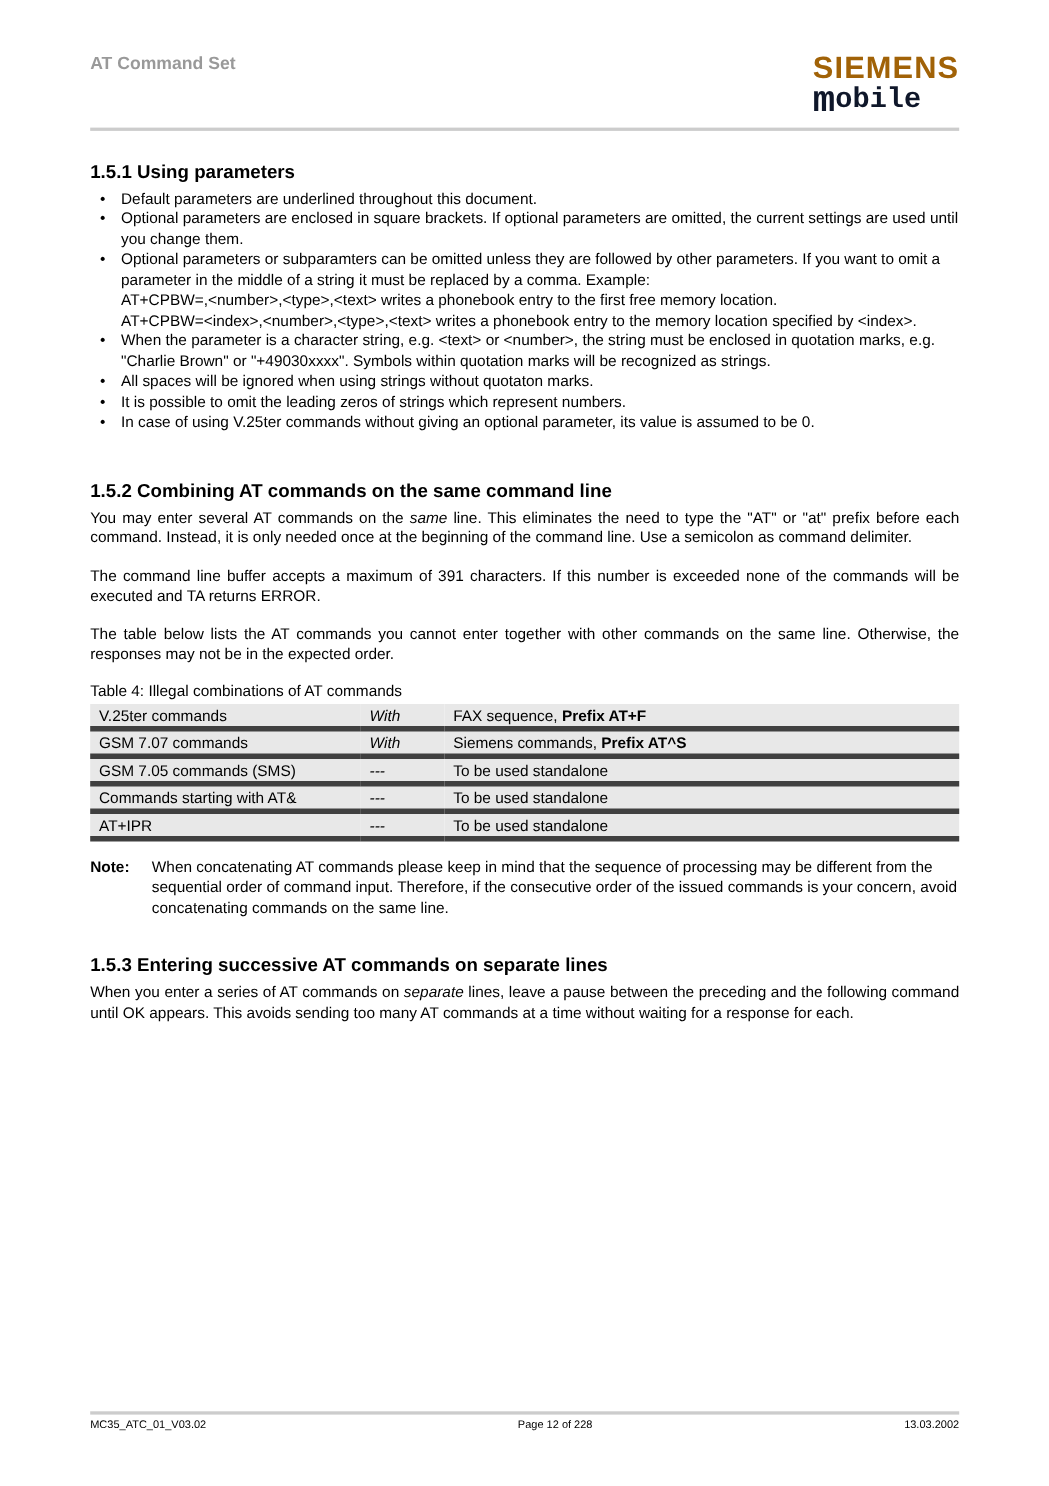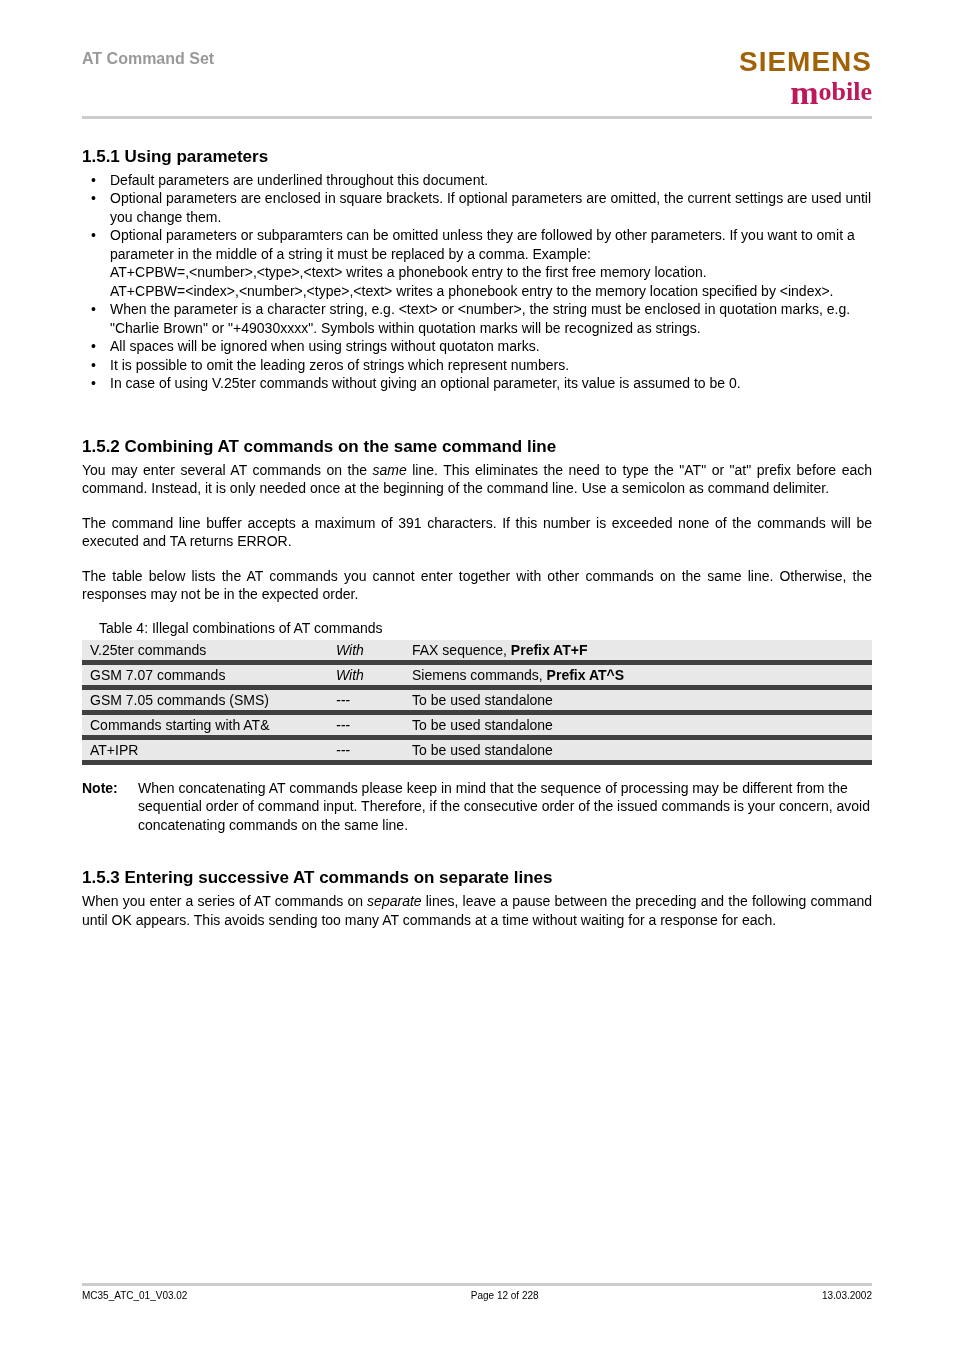--- a/index.html
+++ b/index.html
@@ -35,26 +35,26 @@
   }
   .logo-siemens {
     font-family: Arial, sans-serif;
     font-weight: 900;
     font-size: 28px;
     letter-spacing: 1px;
     color: #a16207;
     line-height: 1;
   }
   .logo-mobile {
-    font-family: Liberation Serif, serif;
+    font-family: Liberation Mono, monospace;
     font-weight: bold;
     font-size: 26px;
-    color: #be185d;
+    color: #0f172a;
     line-height: 1;
-    text-align: right;
+    text-align: left;
   }
   .logo-mobile .m {
     font-size: 34px;
     font-weight: 900;
     vertical-align: -4px;
   }
   hr.top-rule {
     border: none;
     border-top: 3px solid #ccc;
     margin: 6px 0 28px 0;
@@ -88,21 +88,21 @@
     font-size: 14px;
   }
   p.body {
     margin: 0 0 16px 0;
     line-height: 1.32;
     text-align: justify;
   }
   p.body.nogap { margin-bottom: 0; }
   .section-gap { height: 24px; }
   .table-caption {
-    margin: 4px 0 2px 17px;
+    margin: 4px 0 2px 0;
     line-height: 1.3;
   }
   table.combi {
     border-collapse: collapse;
     width: 100%;
   }
   table.combi td {
     background: #e8e8e8;
     border-bottom: 5px solid #404040;
     padding: 2px 8px;

